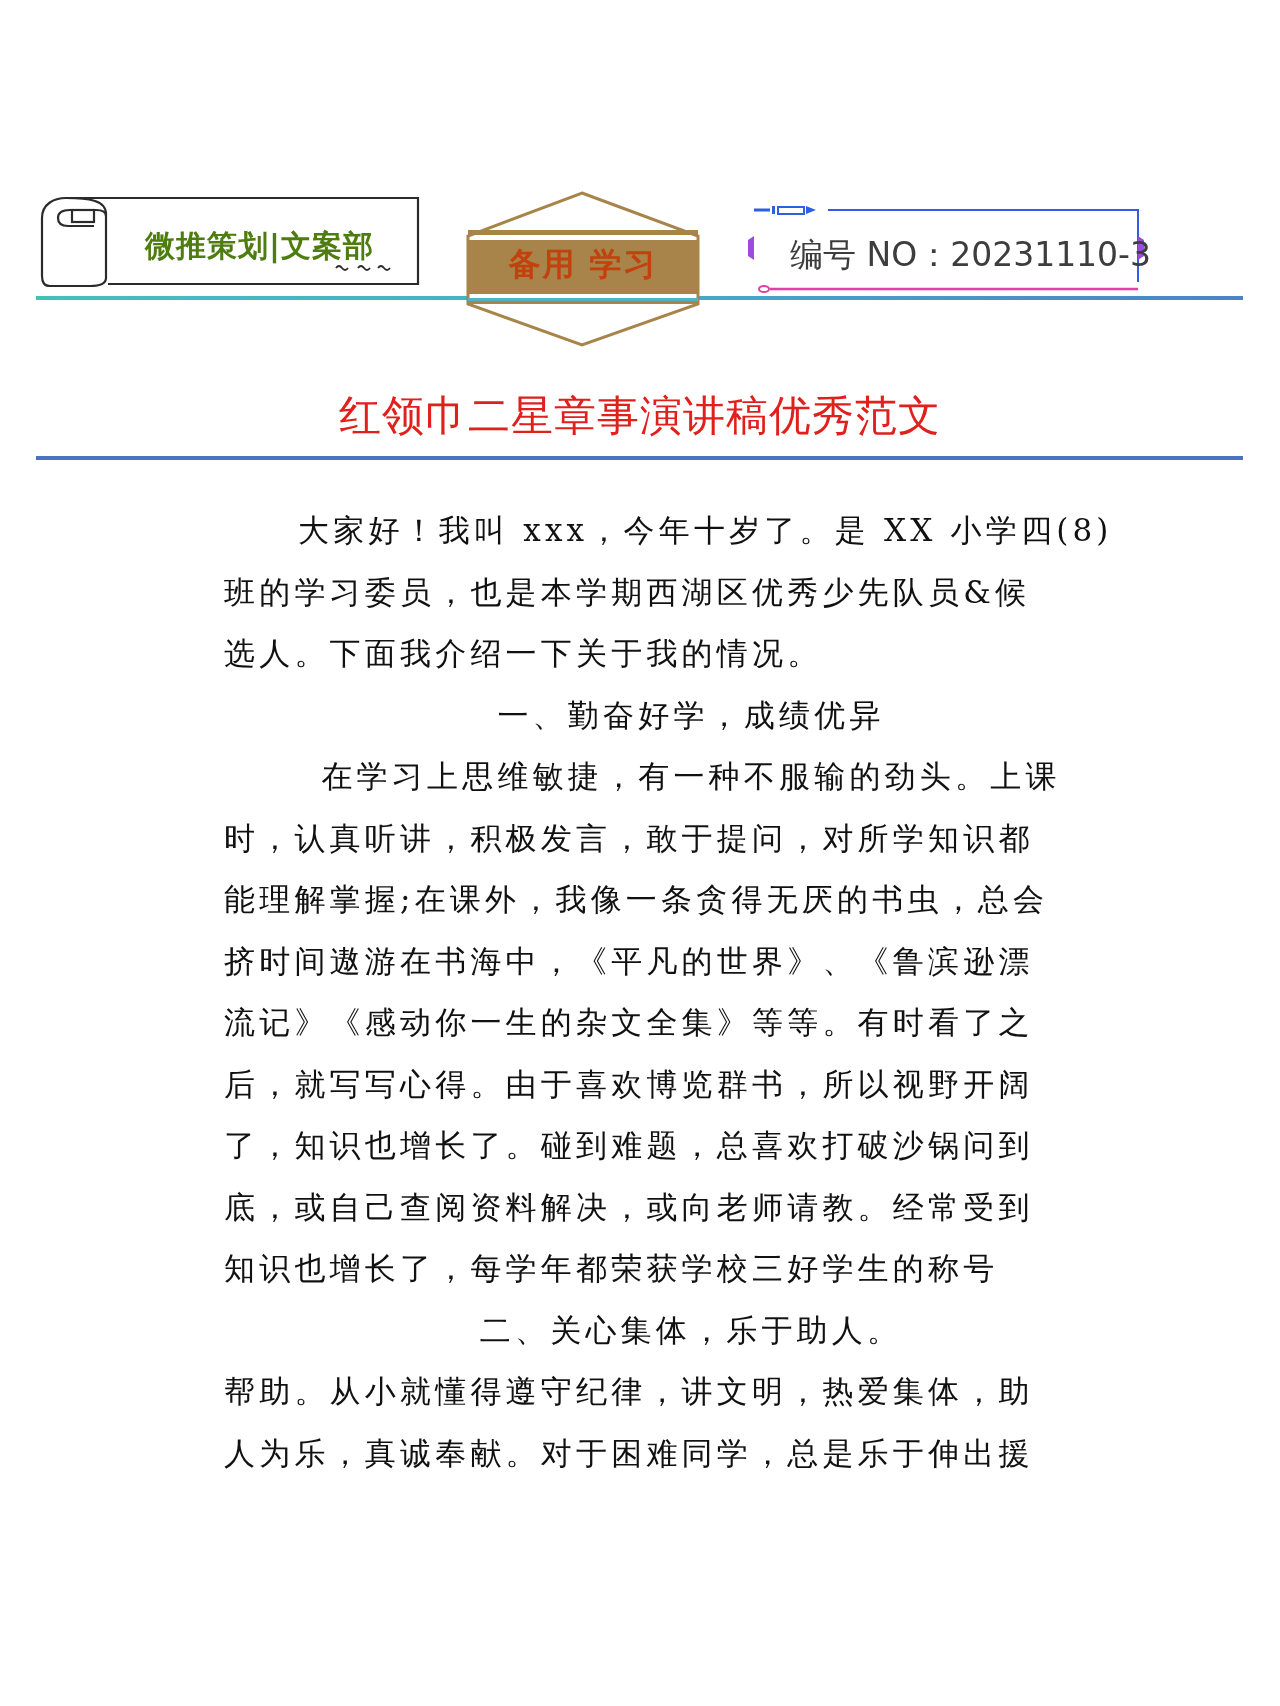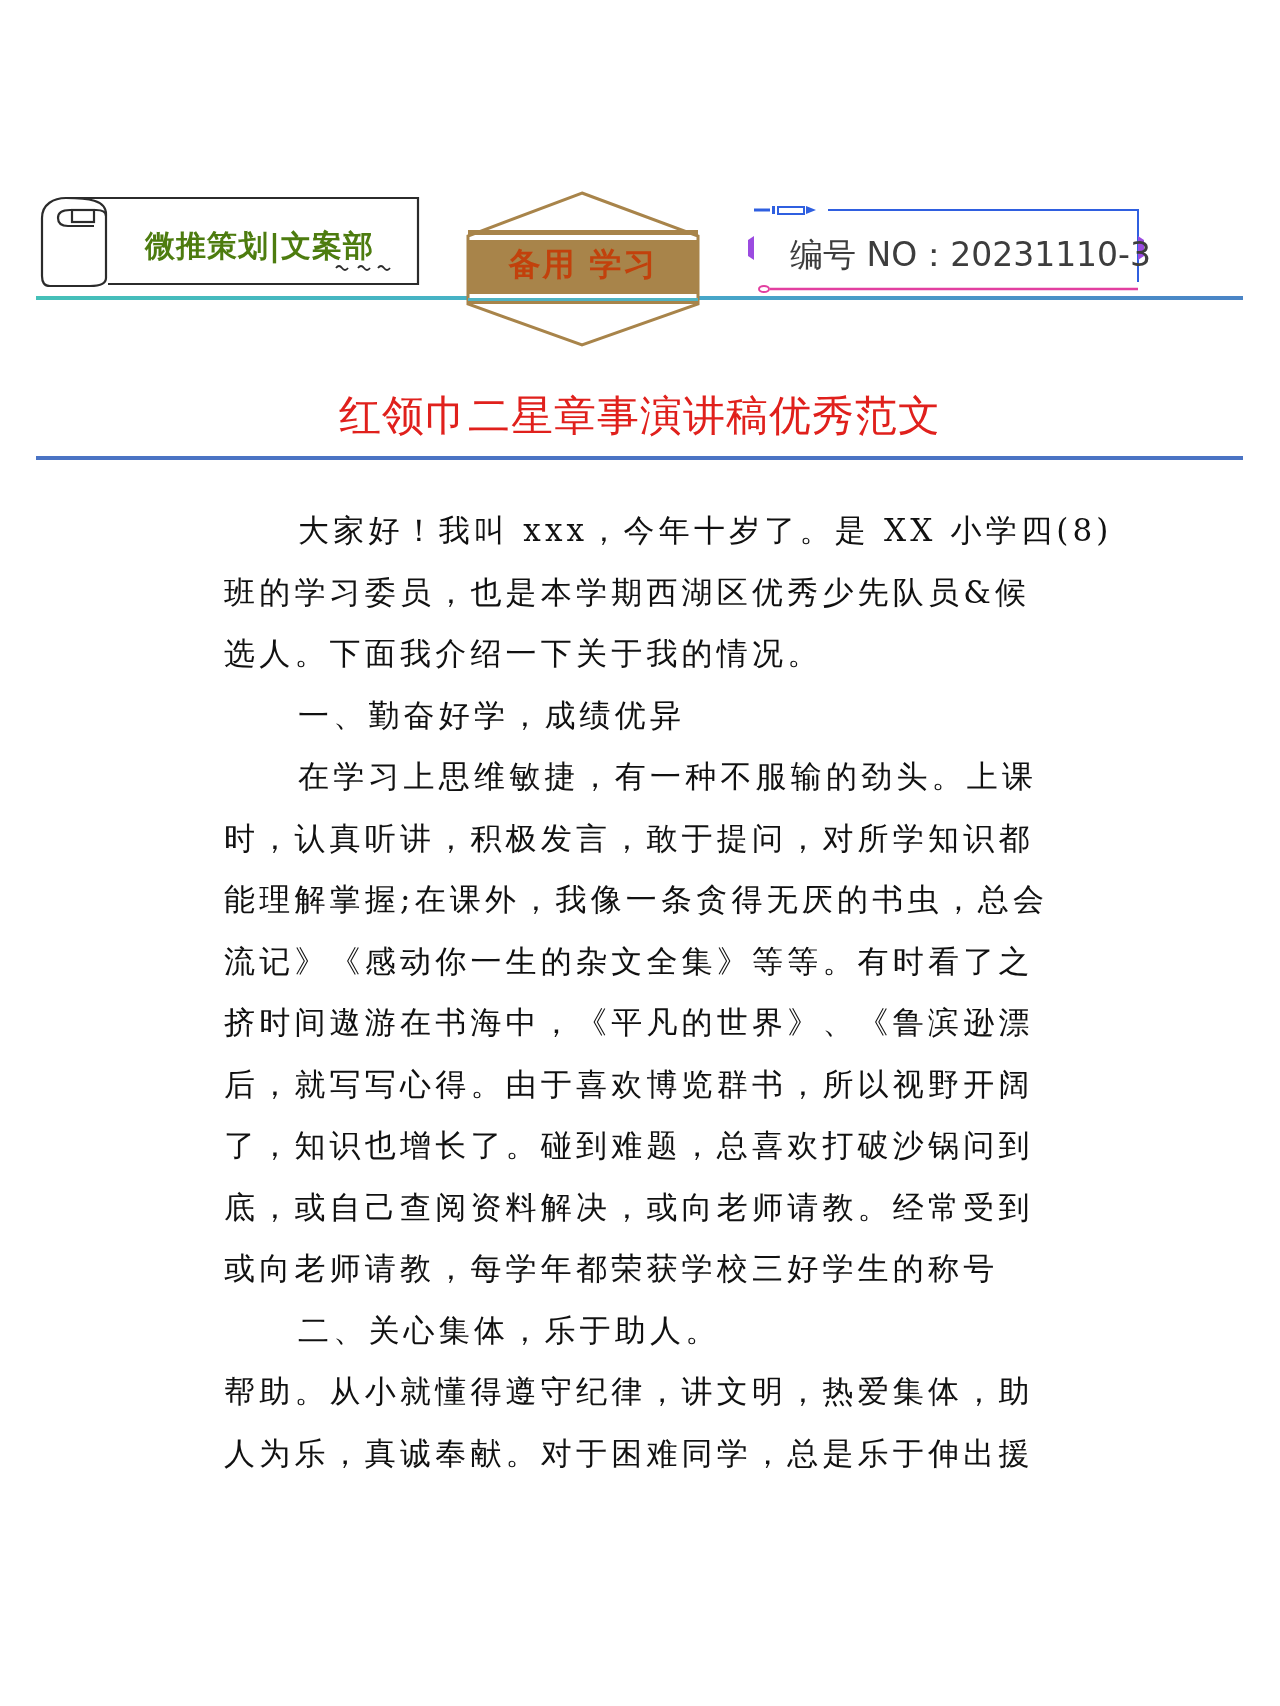--- a/index.html
+++ b/index.html
@@ -30,21 +30,21 @@
     
     .doc-title { left: 0; top: 388px; width: 1280px; text-align: center;
                  font-family: "DejaVu Serif", "Liberation Serif", serif;
                  font-size: 42px; color: #e0201c; letter-spacing: 1px; white-space: nowrap; }
     .title-rule { left: 36px; top: 456px; width: 1207px; height: 4px; background: #4a73c4; }
 
     
     .body { left: 224px; top: 500px; width: 860px; }
     .line { height: 61.5px; line-height: 61.5px; font-size: 31px; color: #111111;
             letter-spacing: 4.2px; white-space: nowrap; }
-    .indent { padding-left: 74px; }
+    .indent { padding-left: 74px; text-align: center; }
   </style>
 </head>
 <body>
 
 <svg class="abs scroll-label" viewBox="0 0 386 92" xmlns="http://www.w3.org/2000/svg">
   <g fill="none" stroke="#2b2b2b" stroke-width="2.2">
     <path d="M30 2 H382 V84"></path>
     <path d="M72 88 H382 V84"></path>
     <path d="M6 22 C6 8 18 2 30 2 C52 2 70 4 70 18 V82 C70 88 62 90 54 90 H14 C8 90 6 86 6 80 Z"></path>
     <path d="M22 22 C22 16 28 14 34 14 H60 C66 14 70 16 70 20"></path>
@@ -96,22 +96,22 @@
 <div class="abs title-rule"></div>
 
 <div class="abs body">
   <div class="line indent">大家好！我叫 xxx，今年十岁了。是 XX 小学四(8)</div>
   <div class="line">班的学习委员，也是本学期西湖区优秀少先队员&amp;候</div>
   <div class="line">选人。下面我介绍一下关于我的情况。</div>
   <div class="line indent">一、勤奋好学，成绩优异</div>
   <div class="line indent">在学习上思维敏捷，有一种不服输的劲头。上课</div>
   <div class="line">时，认真听讲，积极发言，敢于提问，对所学知识都</div>
   <div class="line">能理解掌握;在课外，我像一条贪得无厌的书虫，总会</div>
+  <div class="line">挤时间遨游在书海中，《平凡的世界》、《鲁滨逊漂</div>
   <div class="line">流记》《感动你一生的杂文全集》等等。有时看了之</div>
-  <div class="line">挤时间遨游在书海中，《平凡的世界》、《鲁滨逊漂</div>
   <div class="line">后，就写写心得。由于喜欢博览群书，所以视野开阔</div>
   <div class="line">了，知识也增长了。碰到难题，总喜欢打破沙锅问到</div>
   <div class="line">底，或自己查阅资料解决，或向老师请教。经常受到</div>
-  <div class="line">或向老师请教，每学年都荣获学校三好学生的称号</div>
+  <div class="line">知识也增长了，每学年都荣获学校三好学生的称号</div>
   <div class="line indent">二、关心集体，乐于助人。</div>
   <div class="line">帮助。从小就懂得遵守纪律，讲文明，热爱集体，助</div>
   <div class="line">人为乐，真诚奉献。对于困难同学，总是乐于伸出援</div>
 </div>
 
 </body></html>

